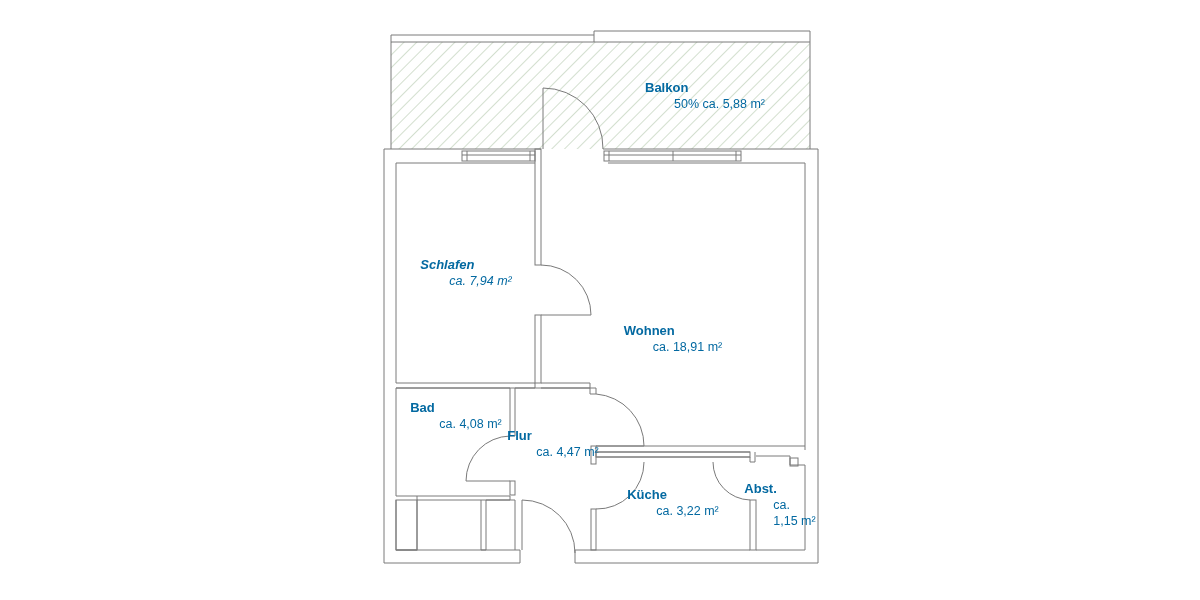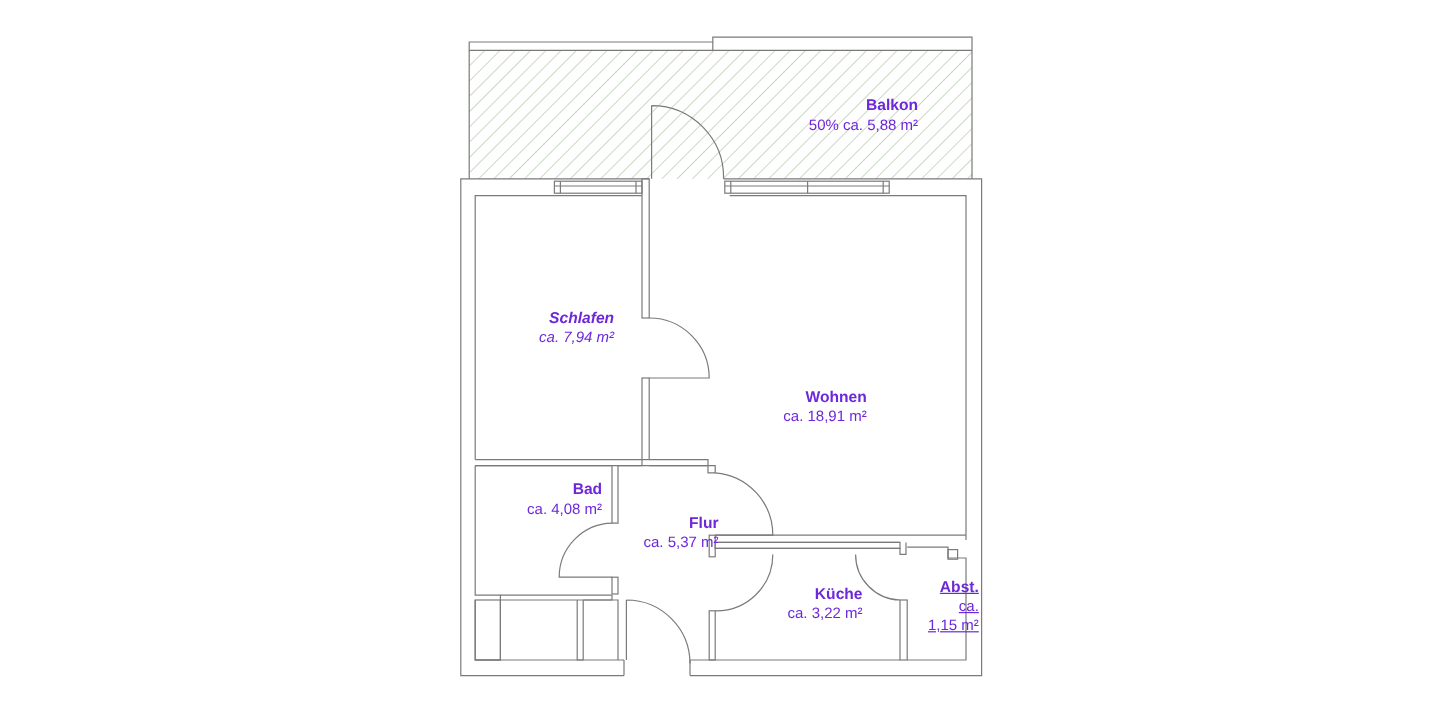--- a/index.html
+++ b/index.html
@@ -1,18 +1,18 @@
 <!DOCTYPE html>
 <html><head>
   <meta charset="utf-8">
   <style>
     html, body { margin:0; padding:0; background:#ffffff; }
     body { width:1200px; height:600px; position:relative; overflow:hidden; font-family:"Liberation Sans", sans-serif; }
     #plan { position:absolute; left:0; top:0; width:1200px; height:600px; }
-    .label { position:absolute; text-align:right; color:#6d28d9; transform:translateX(-50%); line-height:16px; font-size:12.5px; white-space:nowrap; }
+    .label { position:absolute; text-align:left; color:#0369a1; transform:translateX(-50%); line-height:16px; font-size:12.5px; white-space:nowrap; }
     .label .name { font-weight:bold; display:block; font-size:13px; }
     .label .area { display:block;padding-left:29px; }
   </style>
 </head>
 <body>
 
 <svg id="plan" viewBox="0 0 1200 600" xmlns="http://www.w3.org/2000/svg">
   <defs>
     <pattern id="hatch" patternUnits="userSpaceOnUse" width="9" height="9" patternTransform="rotate(45)">
       <line x1="0" y1="0" x2="0" y2="9" stroke="#b5c9ae" stroke-width="1.2"></line>
@@ -101,23 +101,23 @@
 <div class="label" style="left:673px;top:291px;margin-top:32px;">
   <span class="name">Wohnen</span>
   <span class="area">ca. 18,91 m²</span>
 </div>
 <div class="label" style="left:456px;top:400px;">
   <span class="name">Bad</span>
   <span class="area">ca. 4,08 m²</span>
 </div>
 <div class="label" style="left:553px;top:428px;">
   <span class="name">Flur</span>
-  <span class="area">ca. 5,37 m²</span>
+  <span class="area">ca. 4,47 m²</span>
 </div>
 <div class="label" style="left:673px;top:487px;">
   <span class="name">Küche</span>
   <span class="area">ca. 3,22 m²</span>
 </div>
-<div class="label" style="left:780px;top:481px;text-decoration:underline;">
+<div class="label" style="left:780px;top:481px;">
   <span class="name">Abst.</span>
   <span class="area">ca.</span>
   <span class="area">1,15 m²</span>
 </div>
 
 </body></html>

